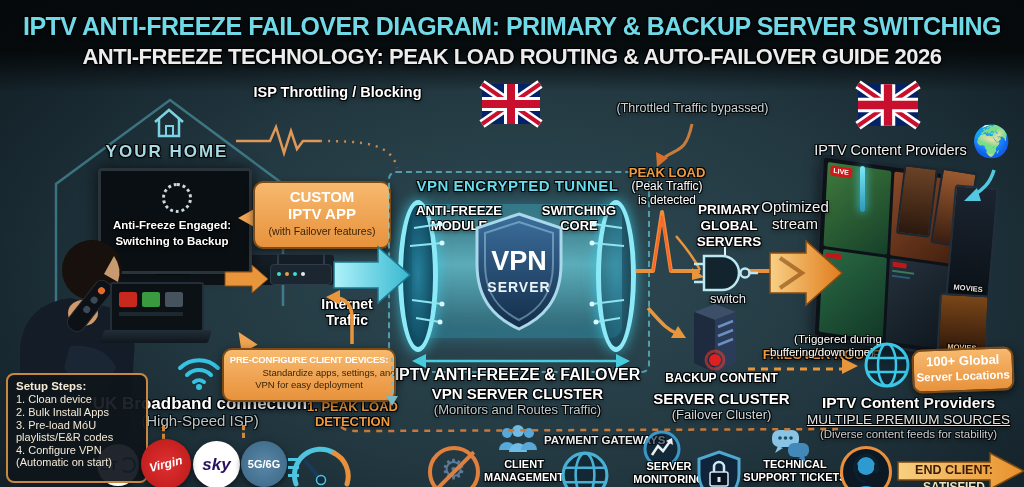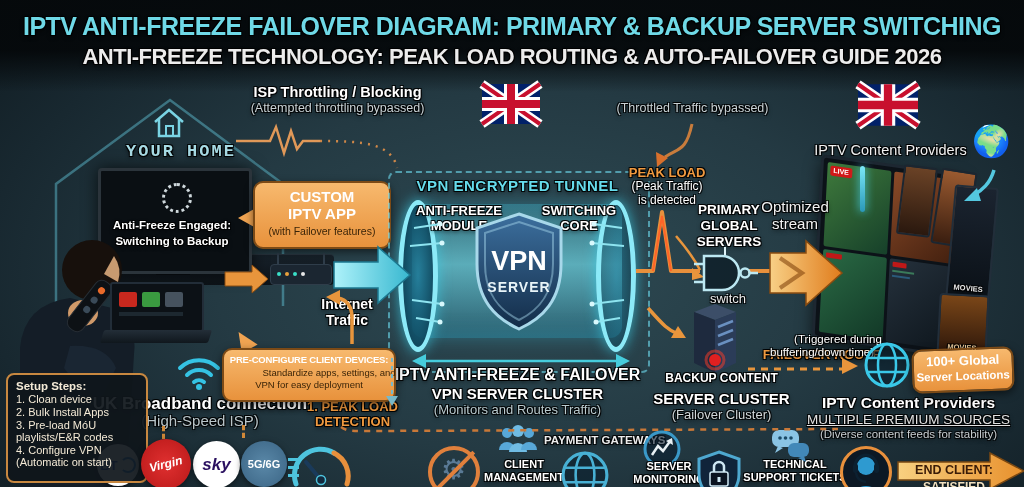--- a/index.html
+++ b/index.html
@@ -29,21 +29,21 @@
   <div class="t b c ol" style="left:0;top:44px;width:1024px;font-size:22px;color:#ececec;letter-spacing:-0.5px;white-space:nowrap;z-index:70;">ANTI-FREEZE TECHNOLOGY: PEAK LOAD ROUTING &amp; AUTO-FAILOVER GUIDE 2026</div>
 
   <svg style="left:52px;top:96px;z-index:5;" width="235" height="310" viewBox="0 0 235 310">
     <polyline points="4,296 4,88 118,4 231,88 231,210" fill="none" stroke="rgba(100,200,220,.45)" stroke-width="2.5"></polyline>
   </svg>
   <svg style="left:150px;top:106px;z-index:6;" width="38" height="34" viewBox="0 0 38 34">
     <path d="M5,16 L19,4 L33,16" fill="none" stroke="#7ad4e4" stroke-width="2.5"></path>
     <path d="M9,13 V30 H29 V13" fill="none" stroke="#7ad4e4" stroke-width="2.5"></path>
     <rect x="16" y="20" width="7" height="10" fill="none" stroke="#7ad4e4" stroke-width="2"></rect>
   </svg>
-  <div class="t b c ol" style="left:111px;top:142px;width:140px;font-size:17px;letter-spacing:2px;color:#a8dce6;z-index:6;font-family:Liberation Mono, monospace;">YOUR HOME</div>
+  <div class="t b c ol" style="left:97px;top:142px;width:140px;font-size:17px;letter-spacing:2px;color:#a8dce6;z-index:6;">YOUR HOME</div>
 
   <div style="position:absolute;left:86px;top:254px;width:248px;height:30px;background:linear-gradient(#17212a,#0d1318);border-radius:4px;border-top:1px solid #2a3640;z-index:7;"></div>
   <div style="position:absolute;left:156px;top:266px;width:34px;height:9px;background:#0b1014;z-index:8;"></div>
 
   <div style="position:absolute;left:98px;top:168px;width:148px;height:100px;background:#0a0f13;border:3px solid #2b343b;border-radius:4px;box-shadow:0 0 16px rgba(0,0,0,.7);z-index:9;">
     <div style="position:absolute;left:61px;top:12px;width:24px;height:24px;border:3px dotted #cfd8dc;border-radius:50%;"></div>
     <div class="t b c ol" style="left:0;top:48px;width:142px;font-size:11.5px;">Anti-Freeze Engaged:</div>
     <div class="t b c ol" style="left:0;top:64px;width:142px;font-size:11.5px;">Switching to Backup</div>
   </div>
 
@@ -92,21 +92,20 @@
   </div>
 
   <div style="position:absolute;left:238px;top:208px;width:0;height:0;border-top:10px solid transparent;border-bottom:10px solid transparent;border-right:18px solid #f0a452;z-index:14;"></div>
   <div class="obox" style="left:253px;top:181px;width:134px;height:64px;z-index:14;">
     <div class="t b c" style="left:0;top:22px;width:134px;font-size:15px;">IPTV APP</div>
     <div class="t b c" style="left:0;top:5px;width:134px;font-size:15px;">CUSTOM</div>
     <div class="t c" style="left:0;top:42px;width:134px;font-size:10.5px;color:#3a2408;">(with Failover features)</div>
   </div>
 
   <div class="t b c ol" style="left:240px;top:84px;width:195px;font-size:14.5px;z-index:70;">ISP Throttling / Blocking</div>
-  <div class="t c ol gray" style="left:230px;top:101px;width:215px;font-size:12.5px;z-index:70;">(Attempted throttling bypassed)</div>
 
   <svg style="left:482px;top:84px;z-index:70;" width="58" height="40" viewBox="0 0 58 40">
     <rect width="58" height="40" fill="#012169"></rect>
     <path d="M0,0 L58,40 M58,0 L0,40" stroke="#fff" stroke-width="9"></path>
     <path d="M0,0 L58,40 M58,0 L0,40" stroke="#C8102E" stroke-width="4"></path>
     <path d="M29,0 V40 M0,20 H58" stroke="#fff" stroke-width="14"></path>
     <path d="M29,0 V40 M0,20 H58" stroke="#C8102E" stroke-width="8"></path>
   </svg>
 
   <div class="t c ol gray" style="left:600px;top:101px;width:185px;font-size:12.5px;z-index:70;">(Throttled Traffic bypassed)</div>

